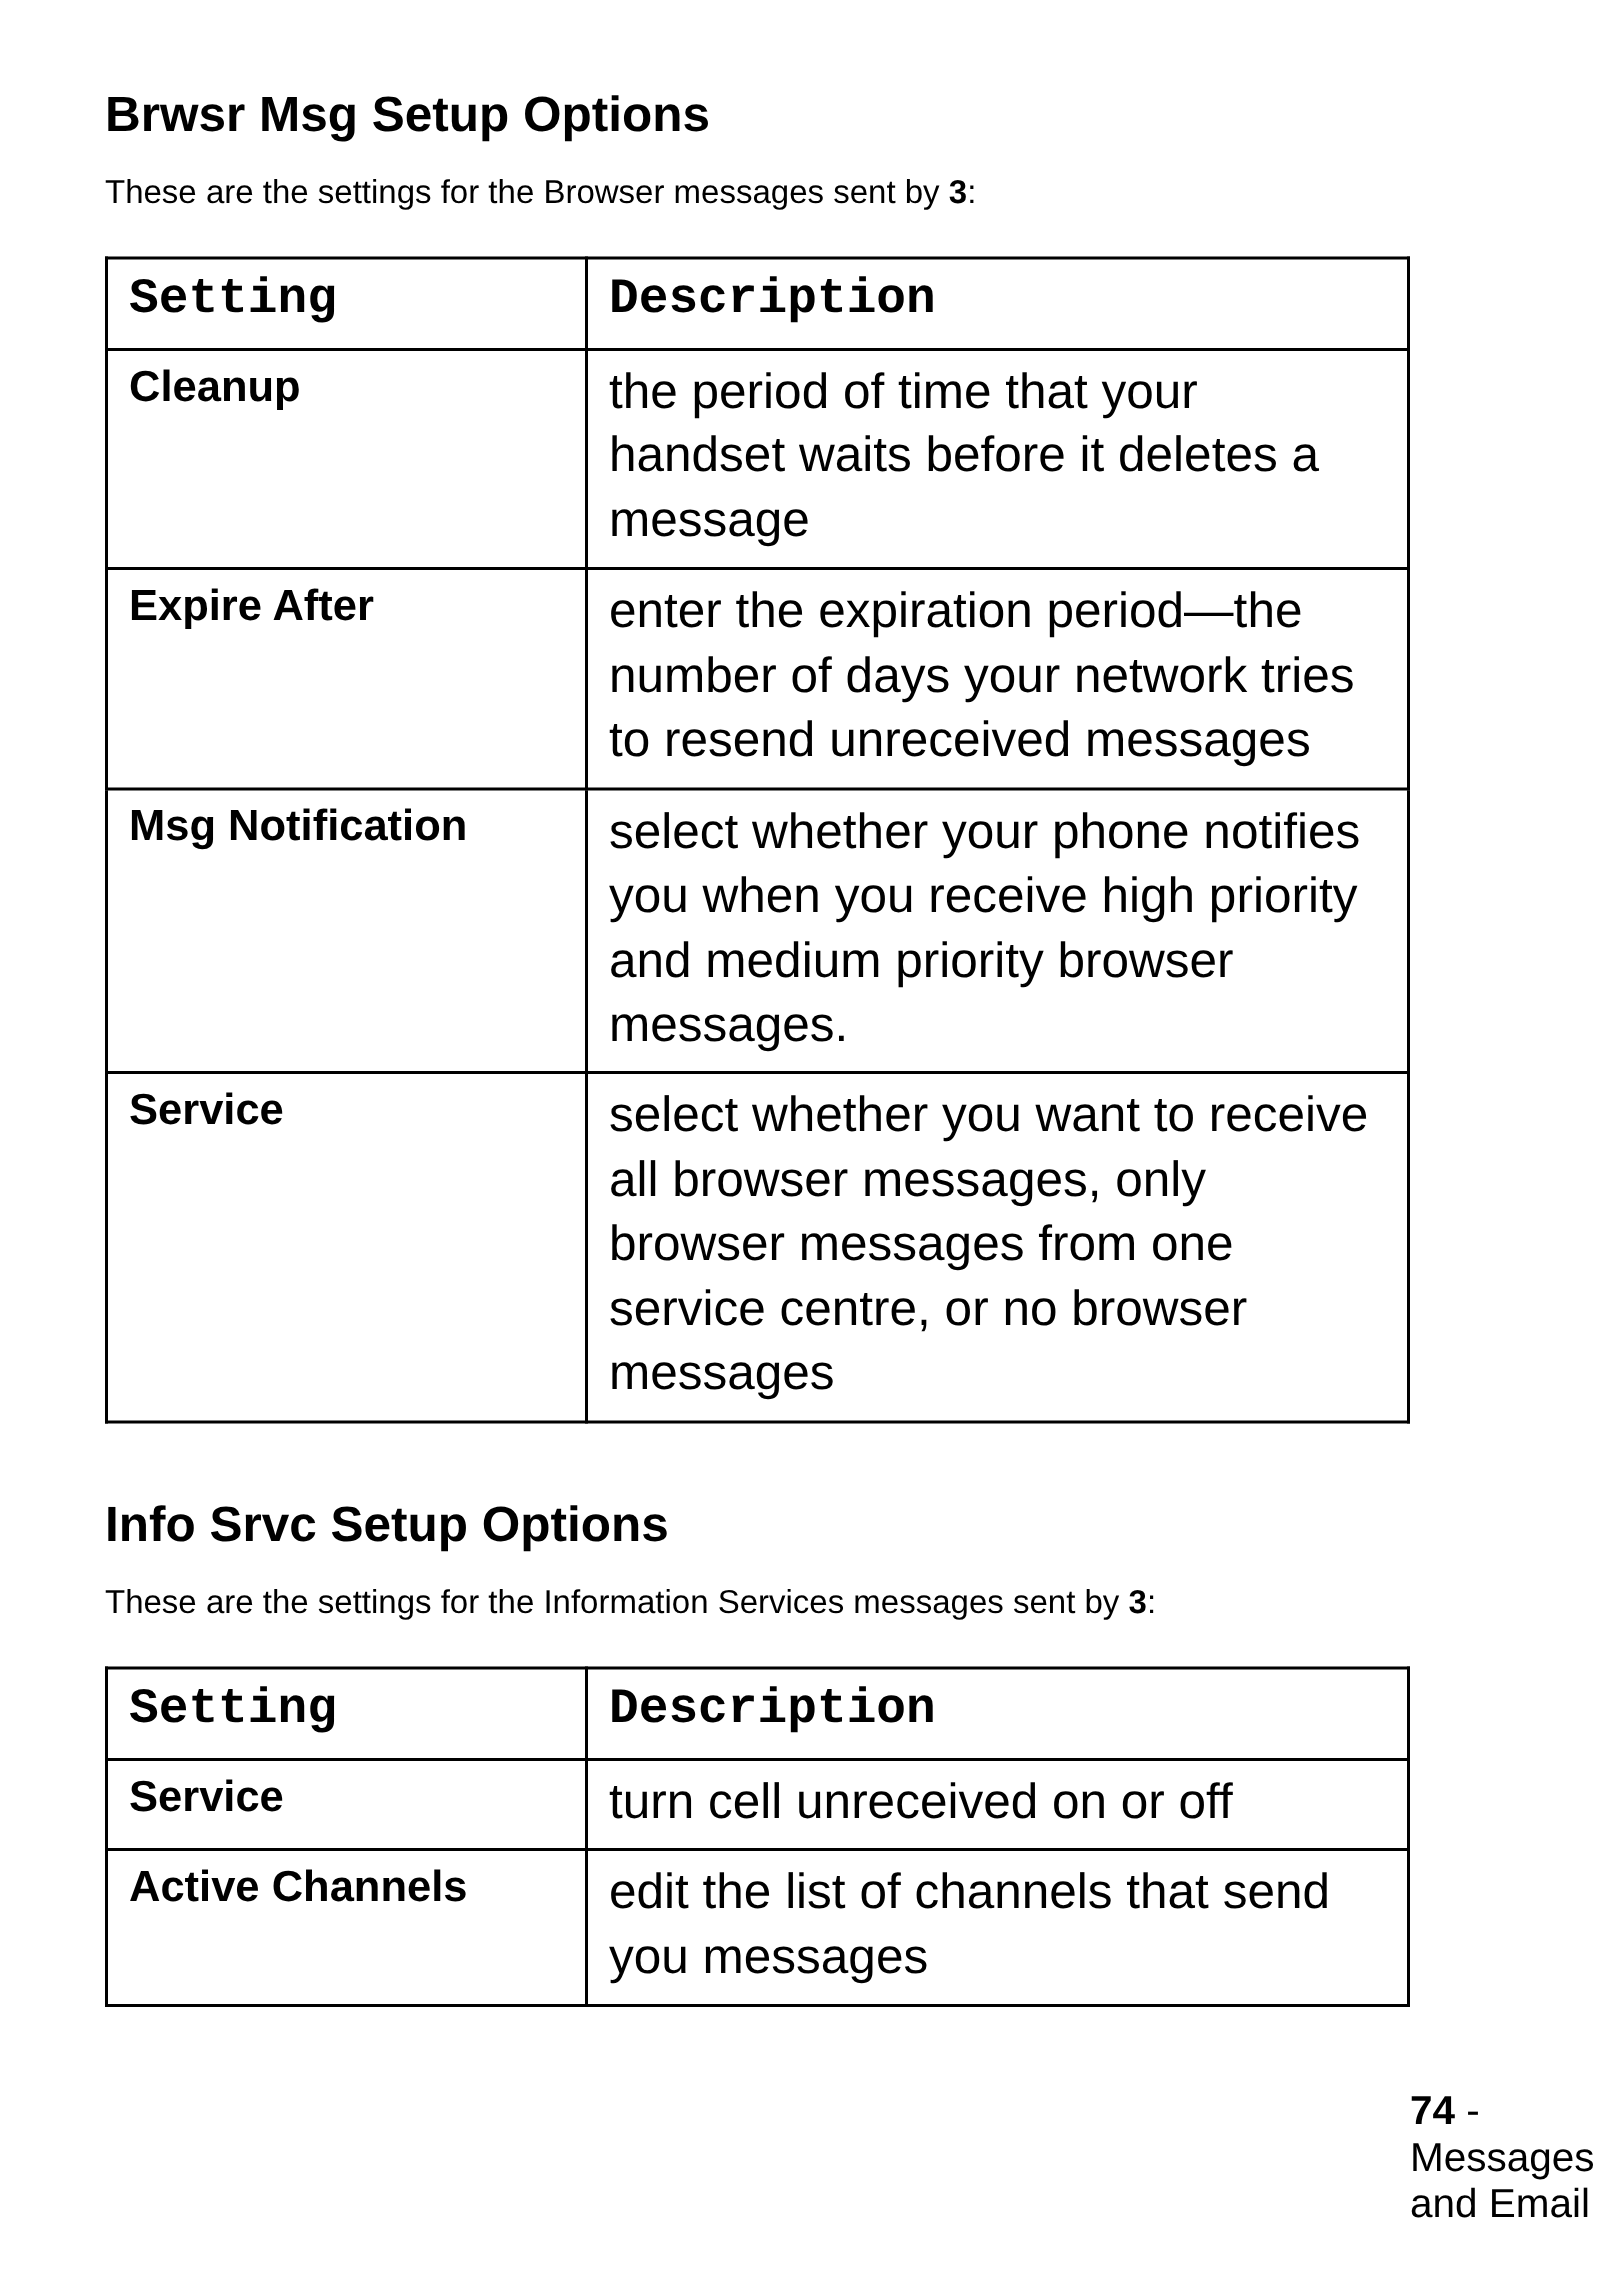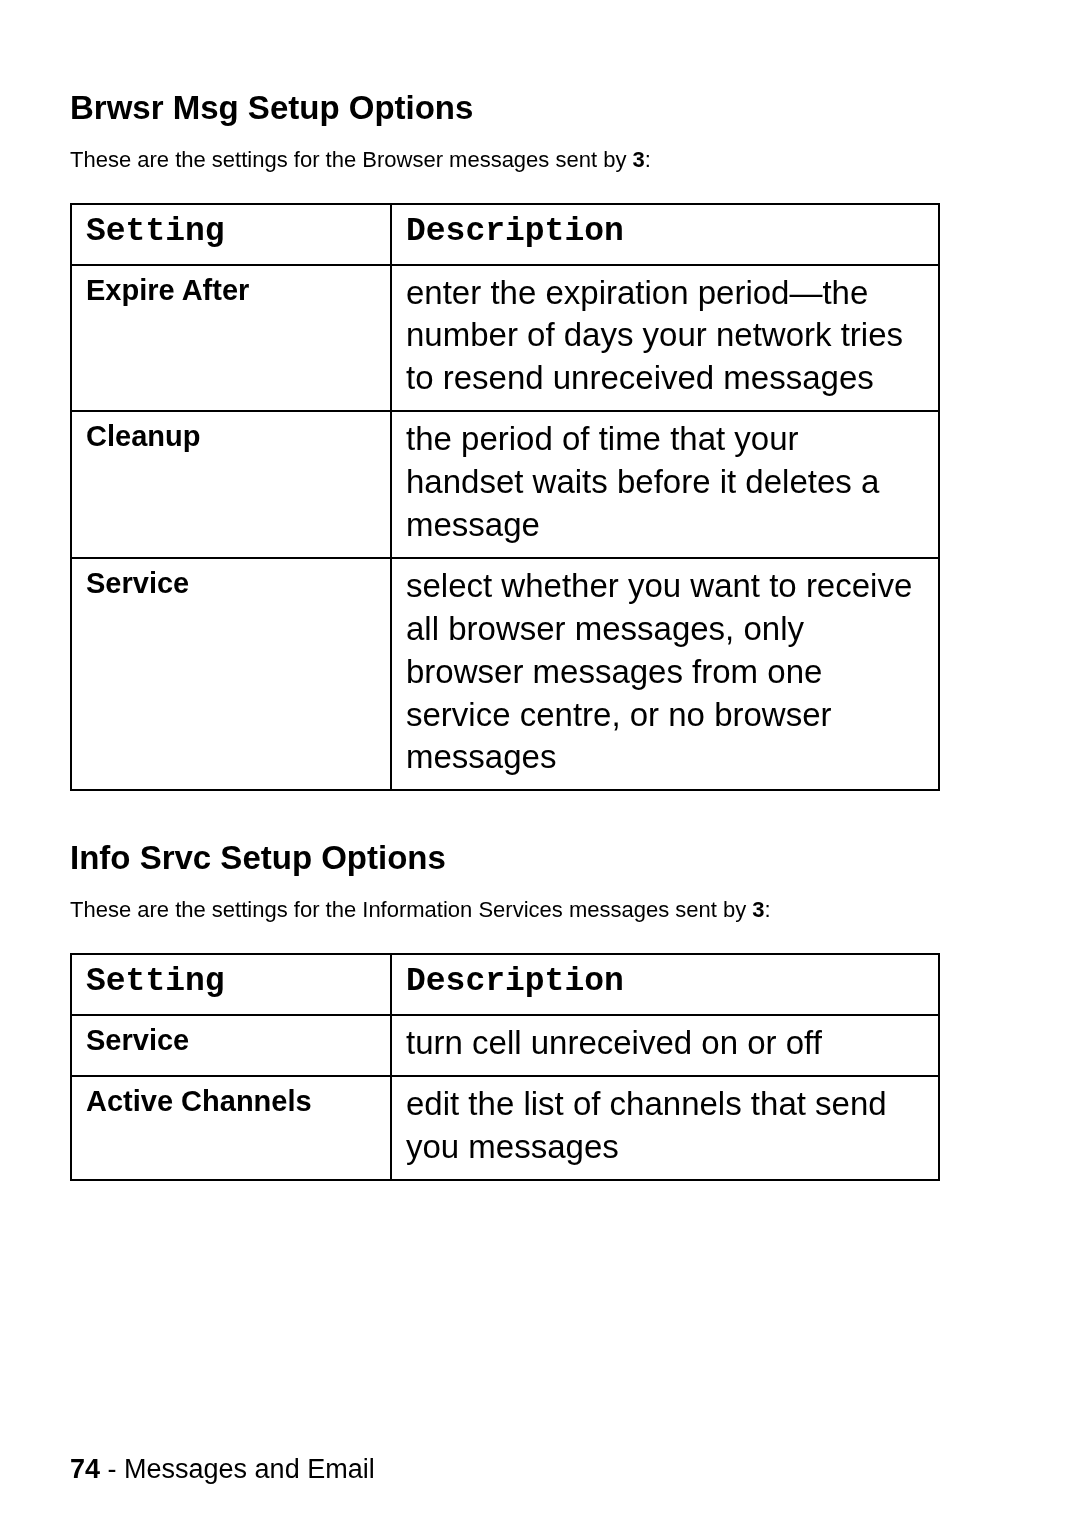--- a/index.html
+++ b/index.html
@@ -8,23 +8,23 @@
     width: 1080px;
     height: 1525px;
     background: #ffffff;
     font-family: Arial, Helvetica, sans-serif;
     color: #000000;
   }
   .page {
     box-sizing: border-box;
     width: 940px;
     height: 1525px;
-    padding: 89px 70px 40px 70px;
+    padding: 57px 70px 40px 70px;
     display: flex;
-    flex-direction: column;
+    flex-direction: row;
   }
   .content {
     flex: 1;
   }
   h2.section-heading {
     font-size: 33px;
     font-weight: bold;
     margin: 0 0 18px 0;
   }
   p.intro {
@@ -89,26 +89,30 @@
 
     <table class="settings">
       <thead>
         <tr>
           <th class="col-setting">Setting</th>
           <th>Description</th>
         </tr>
       </thead>
       <tbody>
         <tr>
+          <td class="setting-name">Cleanup</td>
+          <td class="setting-desc">the period of time that your handset waits before it deletes a message</td>
+        </tr>
+        <tr>
           <td class="setting-name">Expire After</td>
           <td class="setting-desc">enter the expiration period—the number of days your network tries to resend unreceived messages</td>
         </tr>
         <tr>
-          <td class="setting-name">Cleanup</td>
-          <td class="setting-desc">the period of time that your handset waits before it deletes a message</td>
+          <td class="setting-name">Msg Notification</td>
+          <td class="setting-desc">select whether your phone notifies you when you receive high priority and medium priority browser messages.</td>
         </tr>
         <tr>
           <td class="setting-name">Service</td>
           <td class="setting-desc">select whether you want to receive all browser messages, only browser messages from one service centre, or no browser messages</td>
         </tr>
       </tbody>
     </table>
 
     <h2 class="section-heading">Info Srvc Setup Options</h2>
     <p class="intro">

